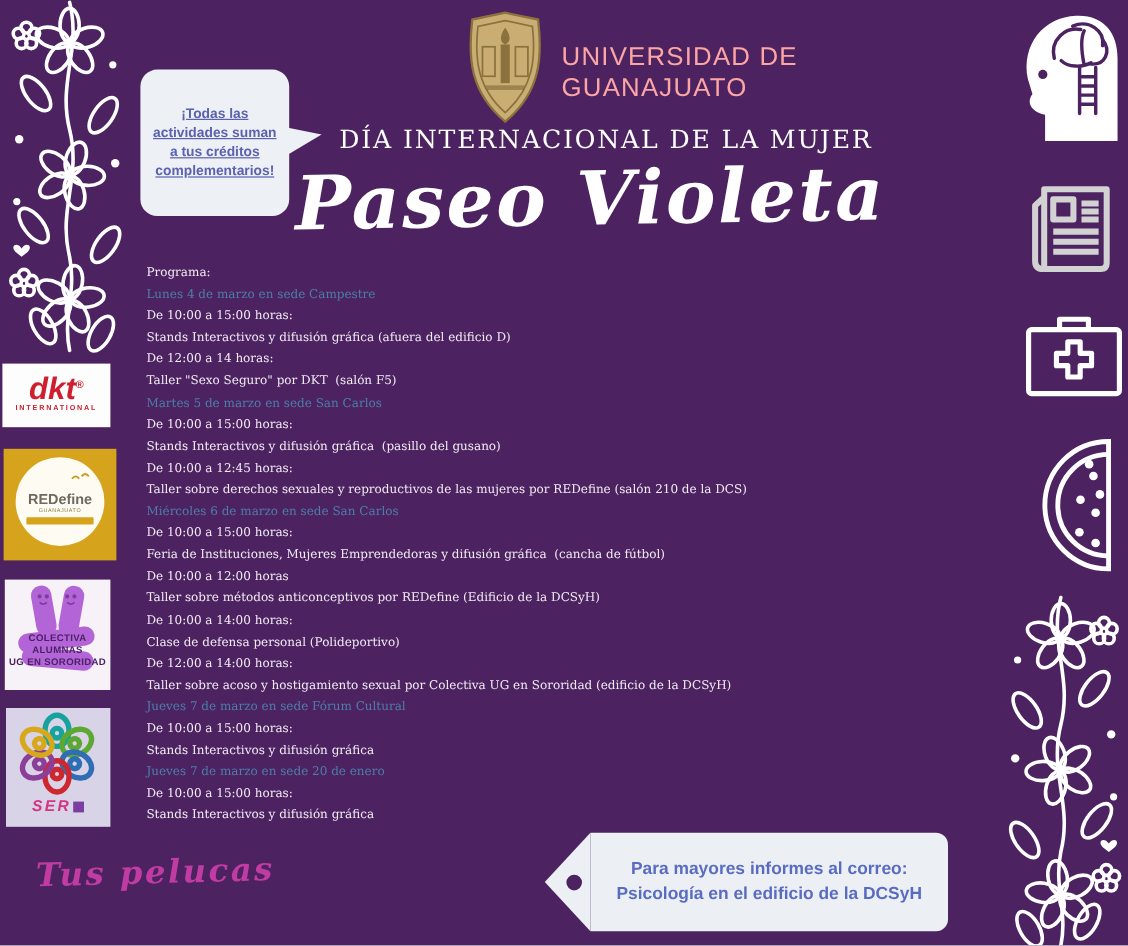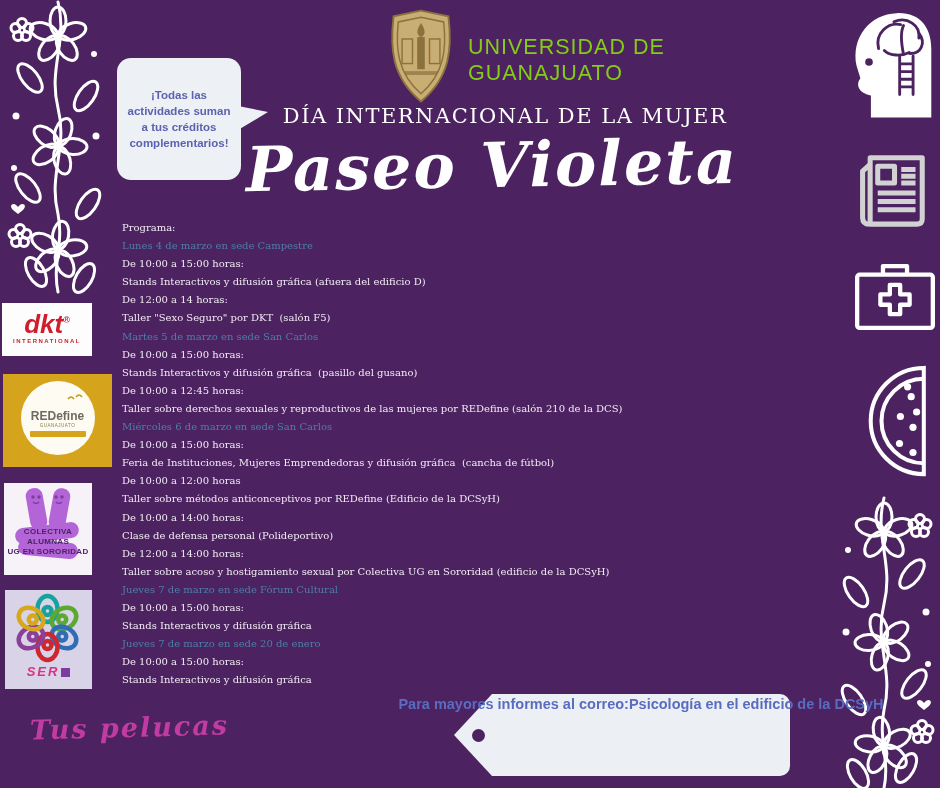--- a/index.html
+++ b/index.html
@@ -8,46 +8,46 @@
   svg{display:block;}
 
   
   .floral-left{position:absolute;left:0;top:-4px;}
   .floral-right{position:absolute;right:-2px;bottom:-4px;transform:scaleX(-1);}
 
   
   .bubble{position:absolute;left:117px;top:58px;width:124px;height:122px;background:#edf0f4;
           border-radius:14px;display:flex;align-items:center;justify-content:center;
           padding:8px;box-sizing:border-box;text-align:center;
-          font:bold 11.5px/16px "Liberation Sans",sans-serif;color:#5b62b0;}
+          font:bold 11.5px/16px "Liberation Sans",sans-serif;color:#5b62b0;text-decoration:underline;}
   .bubble-tail{position:absolute;left:238px;top:106px;width:0;height:0;
           border-left:30px solid #edf0f4;border-top:6px solid transparent;border-bottom:18px solid transparent;}
 
   
   .shield{position:absolute;left:386px;top:8px;}
-  .ug-wordmark{position:absolute;left:468px;top:34px;color:#84cc16;
+  .ug-wordmark{position:absolute;left:468px;top:34px;color:#fca5a5;
           font:21.5px/26px "Liberation Sans",sans-serif;letter-spacing:1px;}
   .kicker{position:absolute;left:70px;right:0;top:104px;text-align:center;color:#ffffff;
           font:21px "DejaVu Serif",serif;letter-spacing:1.5px;}
   .title{position:absolute;left:44px;right:0;top:126px;text-align:center;color:#ffffff;
           font:bold italic 62px/80px "DejaVu Serif",serif;letter-spacing:2px;transform:rotate(-1deg);}
 
   
   .program{position:absolute;left:122px;top:219px;color:#f2ebf4;
           font-size:10px;line-height:18.1px;}
   .prog-line{white-space:pre;}
   .prog-line.date{color:#4d7ea8;}
 
   
   .logo-box{position:absolute;box-sizing:border-box;}
   .dkt{left:2px;top:303px;width:90px;height:53px;background:#fdfdfd;text-align:center;}
   .dkt-name{font:bold italic 26px/28px "Liberation Sans",sans-serif;color:#cf1f2e;margin-top:3px;}
   .dkt-name sup{font-size:9px;font-style:normal;}
   .dkt-sub{font:bold 6px "Liberation Sans",sans-serif;color:#cf1f2e;letter-spacing:1.5px;}
-  .redefine{left:3px;top:374px;width:109px;height:93px;background:#d6a31c;}
+  .redefine{left:3px;top:374px;width:94px;height:93px;background:#d6a31c;}
   .redefine-circle{width:74px;height:74px;border-radius:50%;background:#fdfbf2;margin:7px auto 0;
           text-align:center;position:relative;}
   .redefine-name{font:bold 12px "Liberation Sans",sans-serif;color:#6e6a60;padding-top:28px;}
   .redefine-sub{font:4.5px "Liberation Sans",sans-serif;color:#8d7b45;letter-spacing:.5px;}
   .redefine-banner{width:56px;height:6px;background:#d6a31c;margin:3px auto 0;border-radius:1px;}
   .redefine-birds{position:absolute;right:10px;top:12px;}
   .colectiva{left:4px;top:483px;width:88px;height:92px;background:#f6f2f8;}
   .colectiva-text{position:absolute;left:0;top:44px;width:100%;text-align:center;
           font:bold 8px/10px "Liberation Sans",sans-serif;color:#4a2366;letter-spacing:.3px;}
   .ser{left:5px;top:590px;width:87px;height:99px;background:#d8d3e6;text-align:center;}
@@ -58,21 +58,21 @@
   .icon{position:absolute;}
   .i-psych{left:846px;top:6px;}
   .i-news{left:850px;top:142px;}
   .i-aid{left:852px;top:258px;}
   .i-fruit{left:868px;top:362px;}
 
   
   .tag-point{position:absolute;left:454px;top:694px;width:0;height:0;
           border-right:38px solid #eceff3;border-top:41px solid transparent;border-bottom:41px solid transparent;}
   .tag-body{position:absolute;left:492px;top:694px;width:298px;height:82px;background:#eceff3;
-          border-radius:0 10px 10px 0;display:flex;justify-content:center;
+          border-radius:0 10px 10px 0;display:flex;flex-direction:column;justify-content:center;
           text-align:center;font:bold 14.5px/21px "Liberation Sans",sans-serif;color:#5a6cc2;}
   .tag-body div{white-space:nowrap;}
   .tag-hole{position:absolute;left:472px;top:729px;width:13px;height:13px;border-radius:50%;background:#4c2360;}
 
   
   .brand{position:absolute;left:30px;top:712px;font:bold italic 27px "DejaVu Serif",serif;
           color:#c03ba2;letter-spacing:2px;transform:rotate(-1.5deg);}
   .tagline{position:absolute;left:14px;top:757px;font:italic 15px "DejaVu Serif",serif;
           color:#a283c4;letter-spacing:1px;}
 </style>

